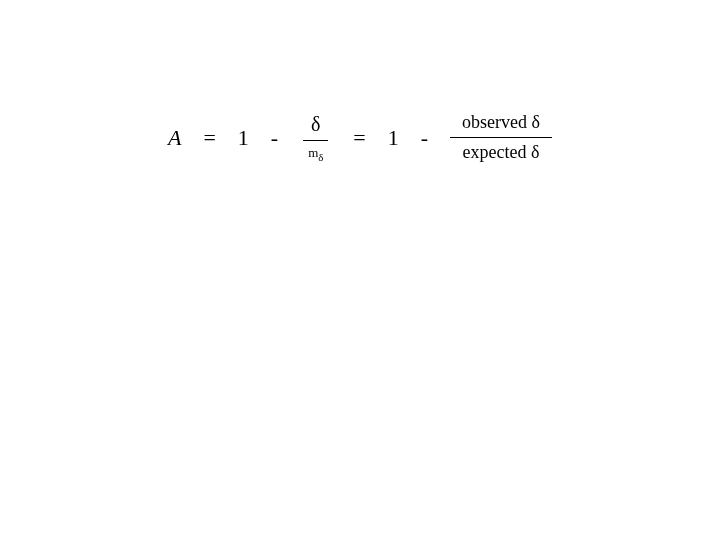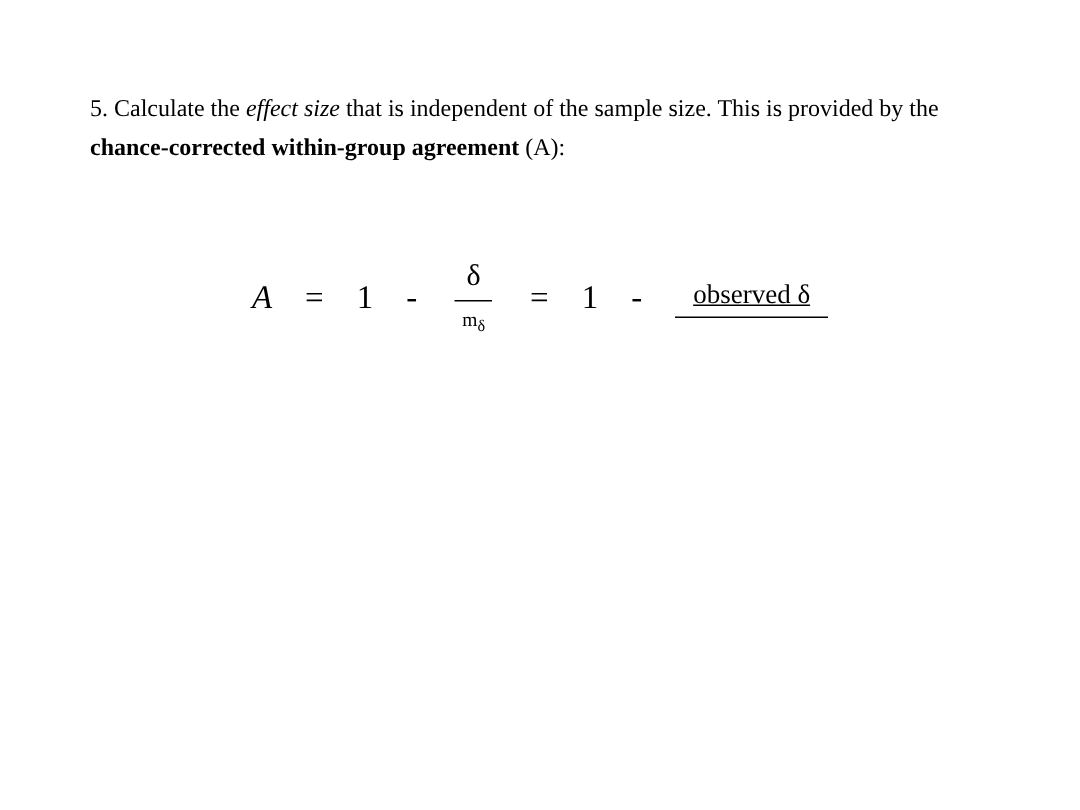--- a/index.html
+++ b/index.html
@@ -73,21 +73,20 @@
       display: inline-flex;
       flex-direction: column;
       align-items: center;
       vertical-align: middle;
     }
 
     .fraction-large .numerator {
       border-bottom: 1.5px solid #000;
       padding: 2px 12px 4px 12px;
       font-size: 18px;
-      text-decoration: underline;
     }
 
     .fraction-large .denominator {
       padding: 4px 12px 2px 12px;
       font-size: 18px;
     }
 
     .delta-symbol {
       font-style: normal;
     }
@@ -104,23 +103,20 @@
 
     .minus {
       font-size: 22px;
       padding: 0 4px;
     }
   </style>
 </head>
 <body>
 
 <div class="page-content">
-  <div class="intro-text">
-    <span>5. Calculate the </span><span class="italic">effect size</span><span> that is independent of the sample size.  This is provided by the </span><span class="bold">chance-corrected within-group agreement</span><span> (A):</span>
-  </div>
 
   <div class="formula-container">
     <div class="formula">
 
       <span class="formula-var">A</span>
 
       <span class="equals">=</span>
 
       <span style="font-size:22px;">1</span>
 
@@ -134,16 +130,17 @@
       </span>
 
       <span class="equals">=</span>
 
       <span style="font-size:22px;">1</span>
 
       <span class="minus">-</span>
 
       <span class="fraction-large">
         <span class="numerator">observed δ</span>
+        <span class="denominator">expected δ</span>
       </span>
     </div>
   </div>
 </div>
 
 </body></html>

